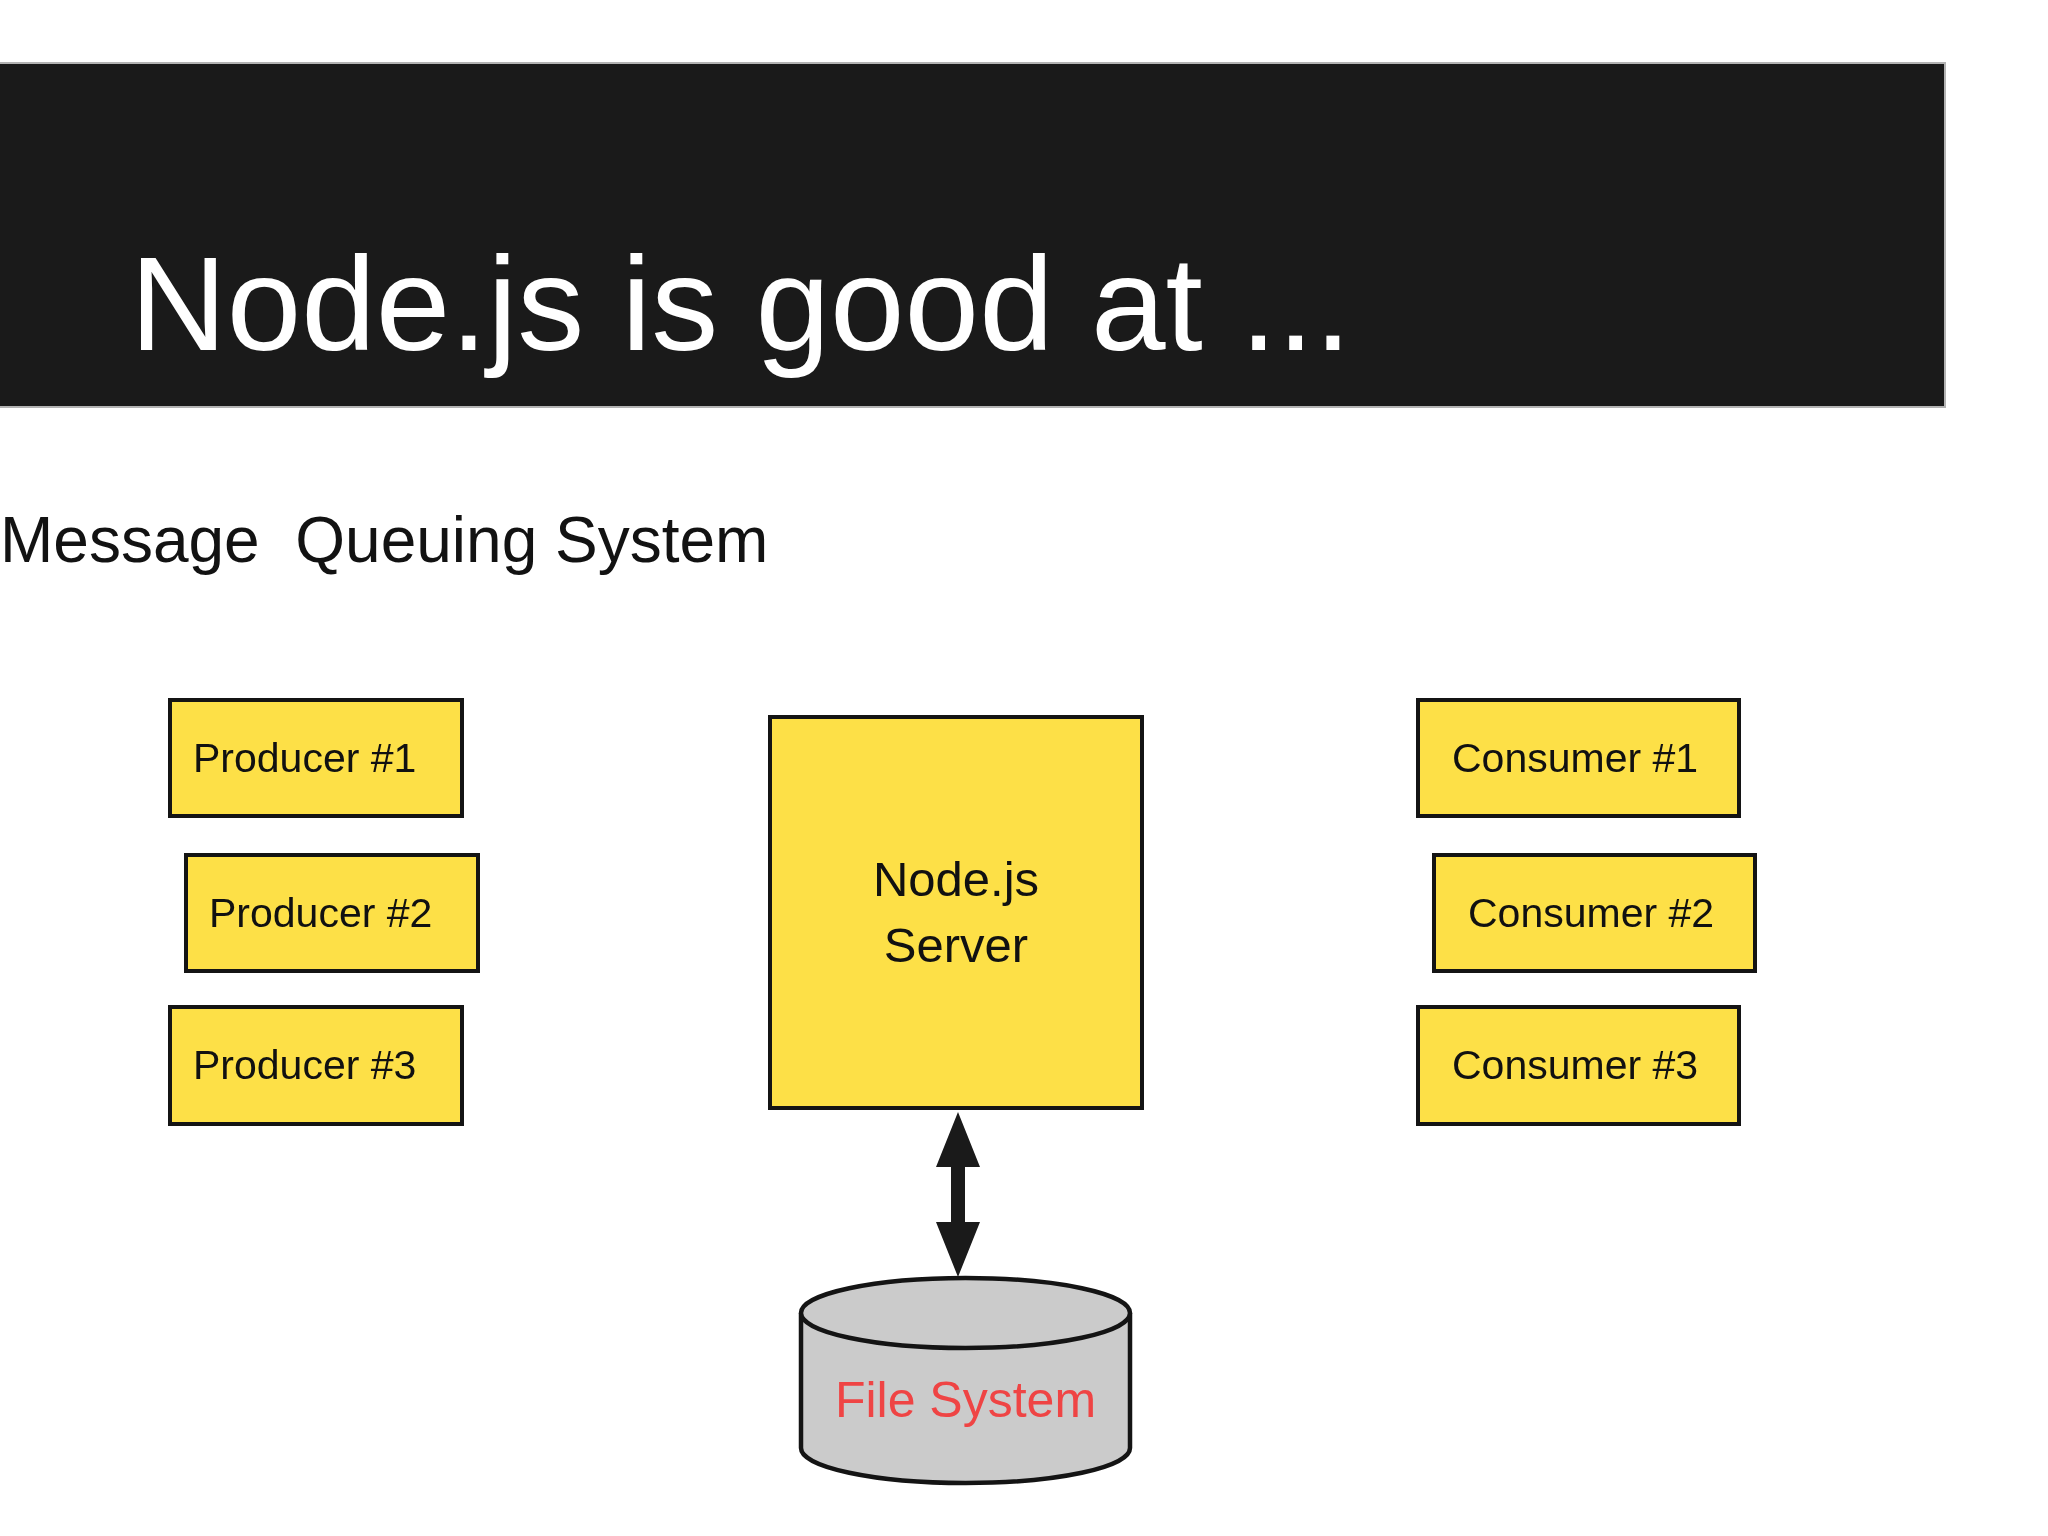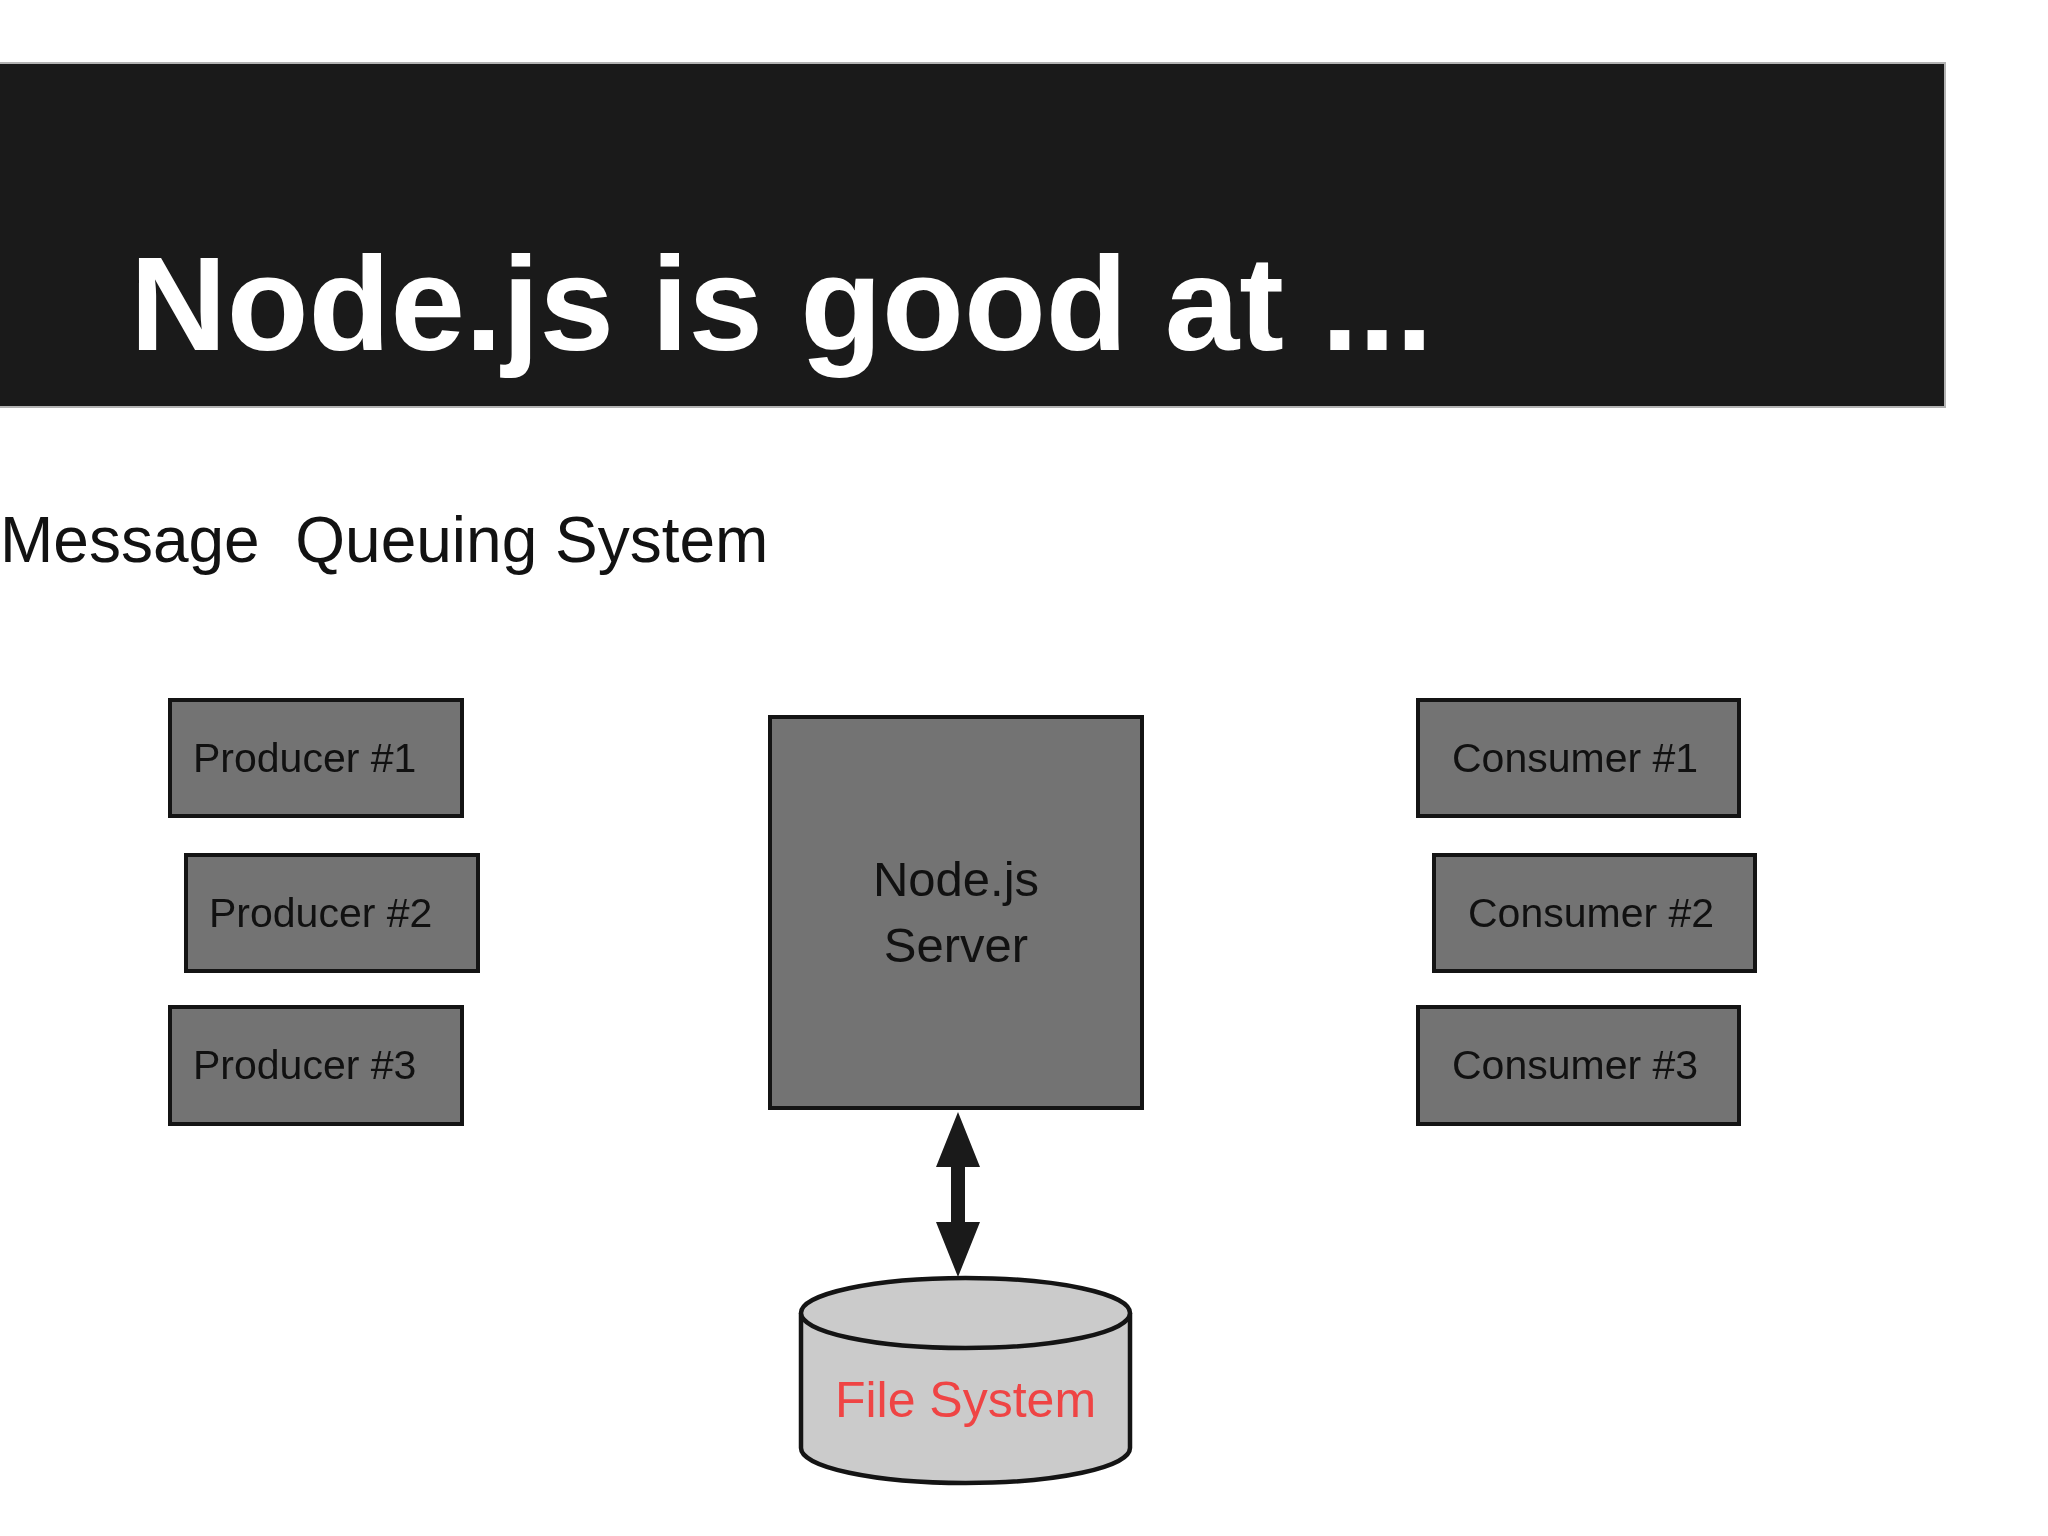--- a/index.html
+++ b/index.html
@@ -18,42 +18,42 @@
     background: #1a1a1a;
     border: 2px solid #b3b3b3;
     border-left: none;
     box-sizing: border-box;
   }
 
   .slide-title {
     position: absolute;
     left: 130px; top: 237px;
     font-size: 134px;
-    font-weight: bold;
+    font-weight: normal;
     line-height: 1;
     color: #ffffff;
     white-space: pre;
     text-align: center;
   }
 
   .slide-subtitle {
     position: absolute;
     left: 0; top: 508px;
     width: 1954px;
     text-align: left;
     font-size: 64px;
     line-height: 1;
     color: #121212;
     white-space: pre;
   }
 
   .node {
     position: absolute;
     box-sizing: border-box;
-    background: #737373;
+    background: #fde047;
     border: 4px solid #141414;
     display: flex;
     align-items: center;
     font-size: 41px;
     color: #111111;
   }
 
   .producer { left: 168px;  width: 296px; height: 120px; padding-left: 21px; }
   .consumer { left: 1416px; width: 325px; height: 120px; padding-left: 32px; }
   .row1 { top: 698px; }

